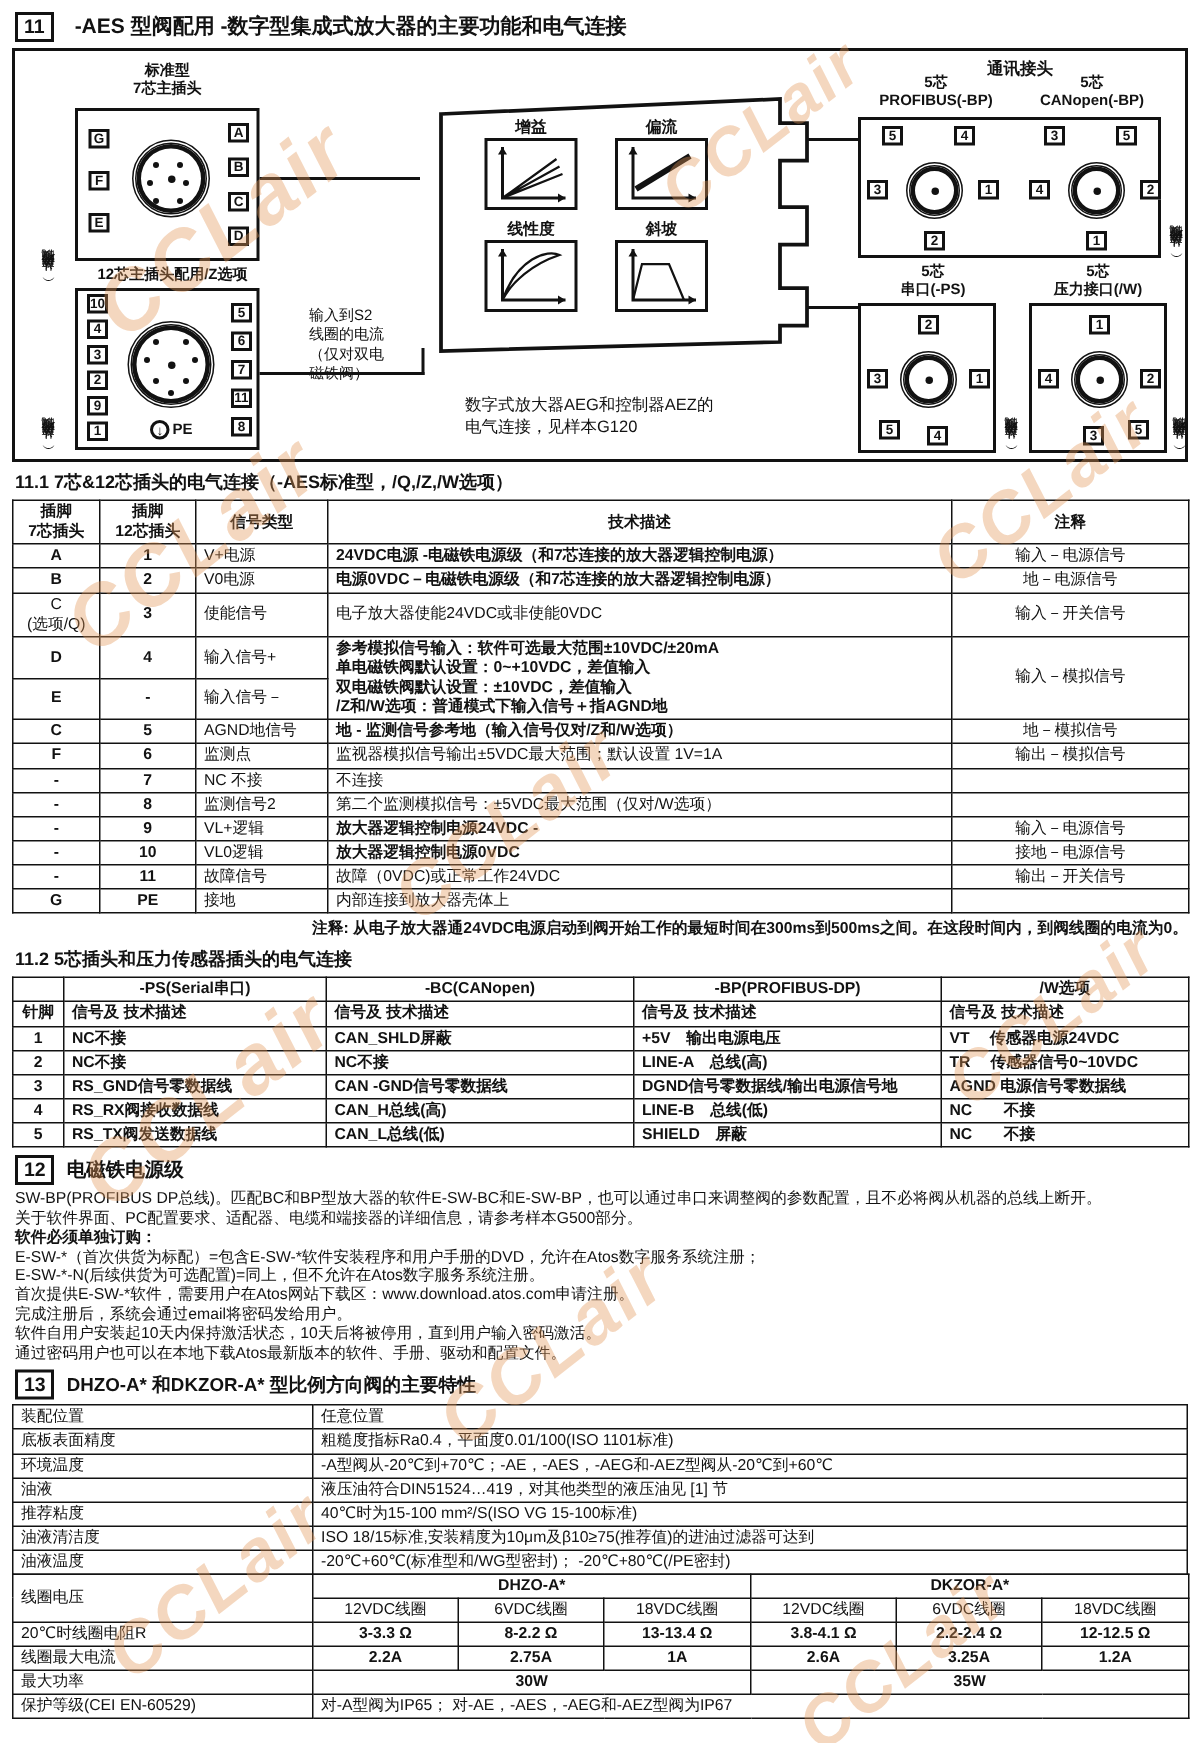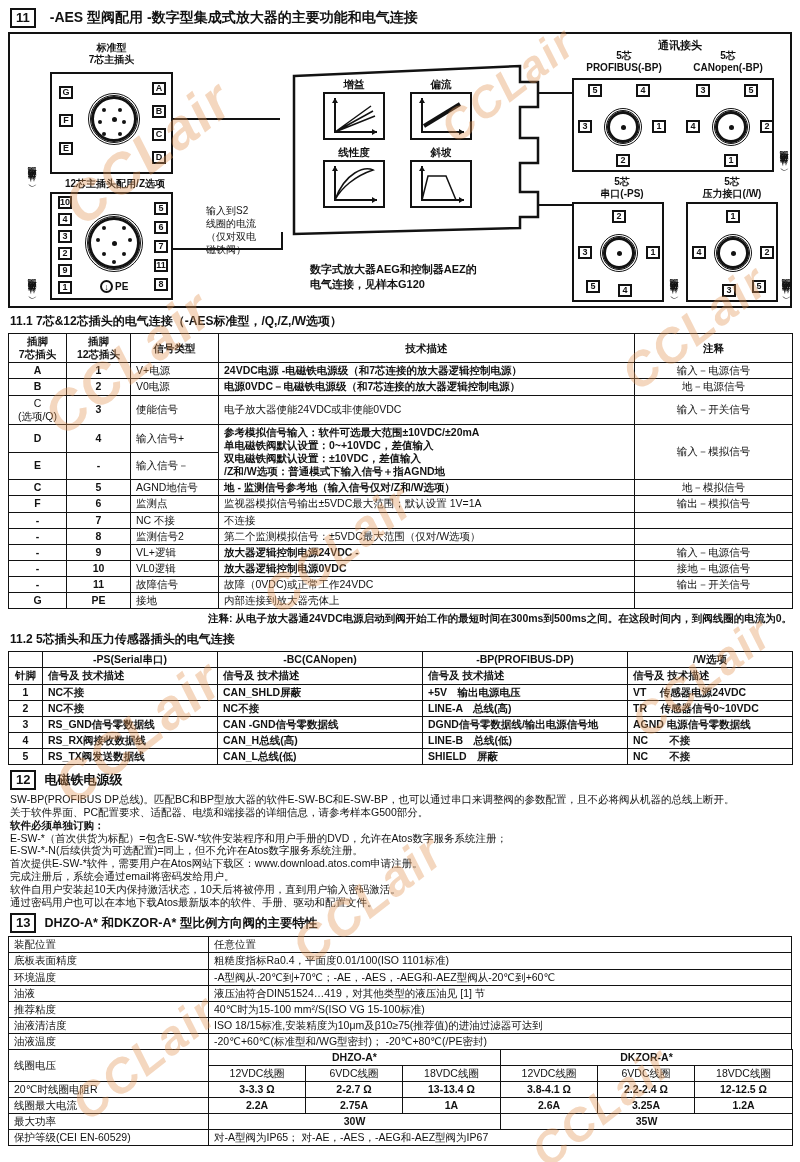--- a/index.html
+++ b/index.html
@@ -164,21 +164,21 @@
         <path d="M10,38 L16,14 L34,14 L44,38" fill="none" stroke="#121212" stroke-width="1.5"></path>
         <path d="M10,4 l-3,5 h6 z M52,38 l-5,-3 v6 z" fill="#121212"></path>
       </svg>
     </div>
 
     <div class="abs smalltext" style="left:196px;top:170px;width:70px;">输入到S2
 线圈的电流
 （仅对双电
 磁铁阀）</div>
 
-    <div class="abs" style="left:300px;top:228px;font-weight:bold;font-size:11px;white-space:pre-line;">数字式放大器AEG和控制器AEZ的
+    <div class="abs" style="left:300px;top:228px;font-weight:normal;font-size:11px;white-space:pre-line;">数字式放大器AEG和控制器AEZ的
 电气连接，见样本G120</div>
 
     <div class="line" style="left:163px;top:84px;width:107px;height:2px;"></div>
     <div class="line" style="left:163px;top:214px;width:110px;height:2px;"></div>
     <div class="line" style="left:271px;top:198px;width:2px;height:18px;"></div>
     <div class="line" style="left:528px;top:58px;width:34px;height:2px;"></div>
     <div class="line" style="left:528px;top:170px;width:34px;height:2px;"></div>
 
     <div class="abs" style="left:648px;top:4px;font-weight:bold;font-size:11px;">通讯接头</div>
     <div class="ctitle" style="left:566px;top:16px;width:96px;font-size:10px;">5芯
@@ -483,21 +483,21 @@
       <td>12VDC线圈</td>
       <td>6VDC线圈</td>
       <td>18VDC线圈</td>
       <td>12VDC线圈</td>
       <td>6VDC线圈</td>
       <td>18VDC线圈</td>
     </tr>
     <tr>
       <td class="lbl">20℃时线圈电阻R</td>
       <td class="b">3-3.3 Ω</td>
-      <td class="b">2-2.7 Ω</td>
+      <td class="b">8-2.2 Ω</td>
       <td class="b">13-13.4 Ω</td>
       <td class="b">3.8-4.1 Ω</td>
       <td class="b">2.2-2.4 Ω</td>
       <td class="b">12-12.5 Ω</td>
     </tr>
     <tr>
       <td class="lbl">线圈最大电流</td>
       <td class="b">2.2A</td>
       <td class="b">2.75A</td>
       <td class="b">1A</td>

